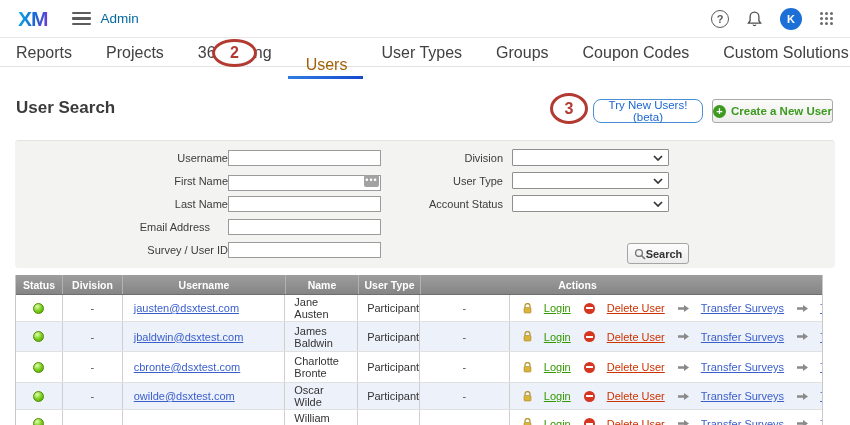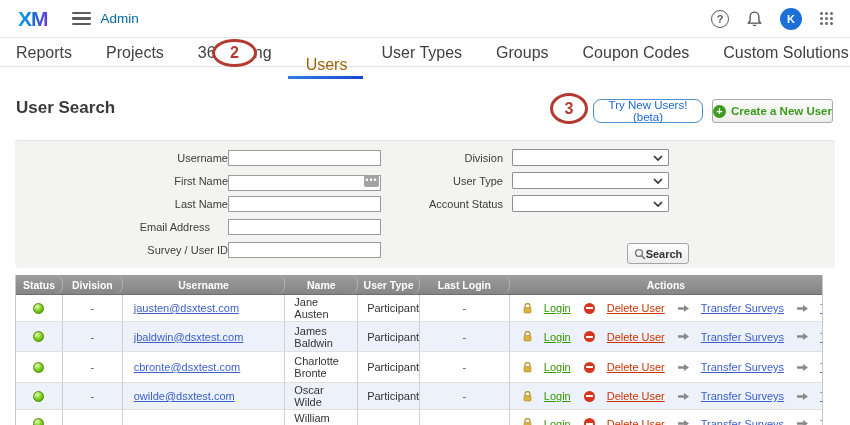--- a/index.html
+++ b/index.html
@@ -58,21 +58,21 @@
                   font-size:9px; line-height:10px; text-align:center; letter-spacing:1px; cursor:pointer; }
   .f-select { position:absolute; left:497px; width:157px; height:17px; border:1px solid #8f8f8f; background:#fff; border-radius:1px;
               display:flex; align-items:center; justify-content:flex-end; padding-right:5px; cursor:pointer; }
   .search-btn { position:absolute; left:612px; top:102px; width:62px; height:21px; border:1px solid #a5a5a5; border-radius:3px;
                 background:linear-gradient(#fdfdfd,#ececec); font-size:11px; font-weight:bold; color:#333;
                 display:flex; align-items:center; justify-content:center; gap:0; cursor:pointer; font-family:inherit; }
 
   
   .user-table { position:absolute; left:15px; top:275px; width:808px; border-left:1px solid #c9c9c9; border-right:1px solid #c9c9c9; }
   .t-head { display:flex; height:20px; background:linear-gradient(#9d9d9d,#858585); border-bottom:1px solid #6e6e6e; }
-  .t-head .t-cell { color:#fff; font-size:10.5px; font-weight:bold; justify-content:center; border-right:1px solid #b2b2b2;border-radius:8px; }
+  .t-head .t-cell { color:#fff; font-size:10.5px; font-weight:bold; justify-content:center; border-right:1px solid #b2b2b2; }
   .t-row { display:flex; background:#fff; border-bottom:1px solid #e0e0e0; }
   .t-row.alt { background:#edf1fa; }
   .t-cell { display:flex; align-items:center; font-size:11px; color:#333; border-right:1px solid #cfcfcf; overflow:hidden; }
   .t-cell:last-child { border-right:none; }
   .c0 { width:47px;  justify-content:center; }
   .c1 { width:60px;  justify-content:center; color:#555; }
   .c2 { width:163px; padding-left:11px; }
   .c3 { width:73px;  padding:2px 6px 2px 9px; line-height:12px; }
   .c4 { width:62px;  padding-left:9px; }
   .c5 { width:90px;  justify-content:center; color:#555; }
@@ -203,21 +203,20 @@
     </button>
   </div>
 
   <div class="user-table">
     <div class="t-head">
       <div class="t-cell c0">Status</div>
       <div class="t-cell c1">Division</div>
       <div class="t-cell c2" style="padding-left:0; justify-content:center;">Username</div>
       <div class="t-cell c3" style="padding:0; justify-content:center;">Name</div>
       <div class="t-cell c4" style="padding-left:0; justify-content:center;">User Type</div>
-      <div class="t-cell c5">Last Login</div>
       <div class="t-cell c6" style="padding-left:0; justify-content:center;">Actions</div>
     </div>
 
     <div class="t-row r0">
       <div class="t-cell c0">
           <span class="status-dot"></span>
         </div>
       <div class="t-cell c1">-</div>
       <div class="t-cell c2">
           <a class="user-link">jausten@dsxtest.com</a>

